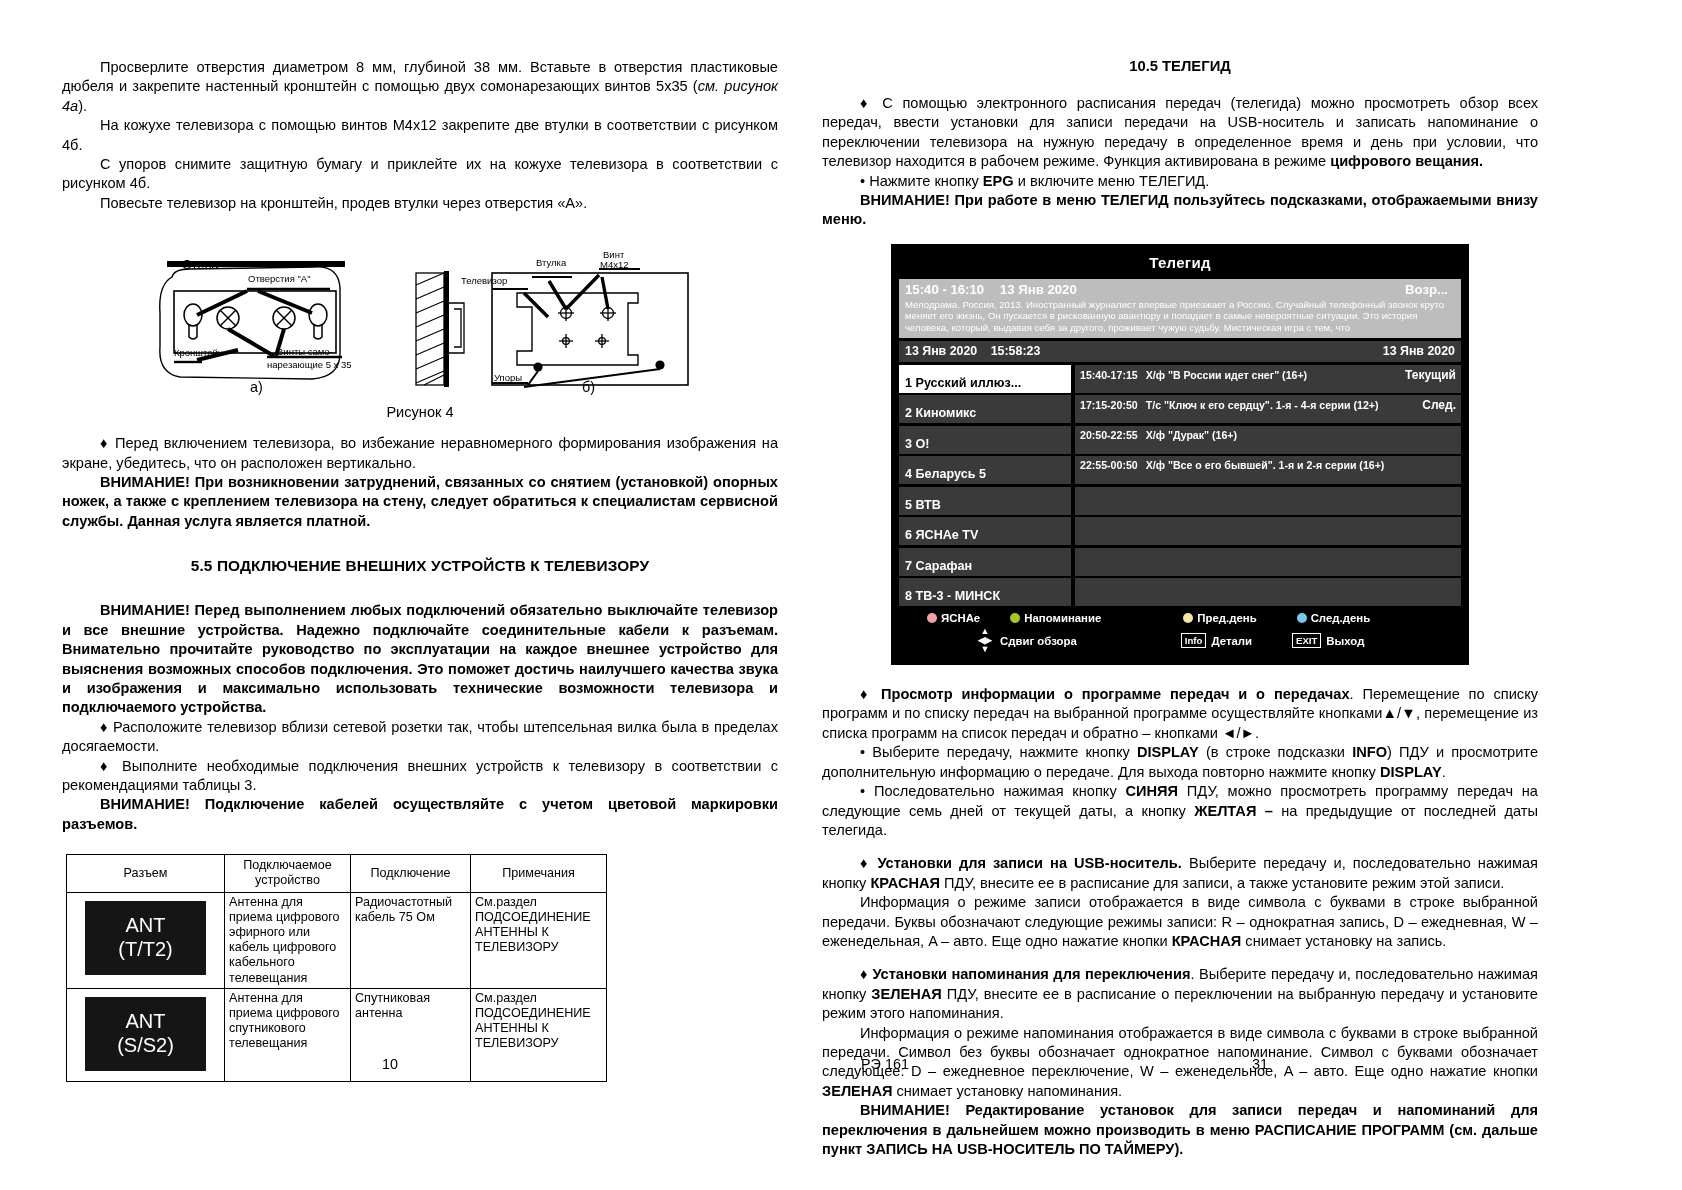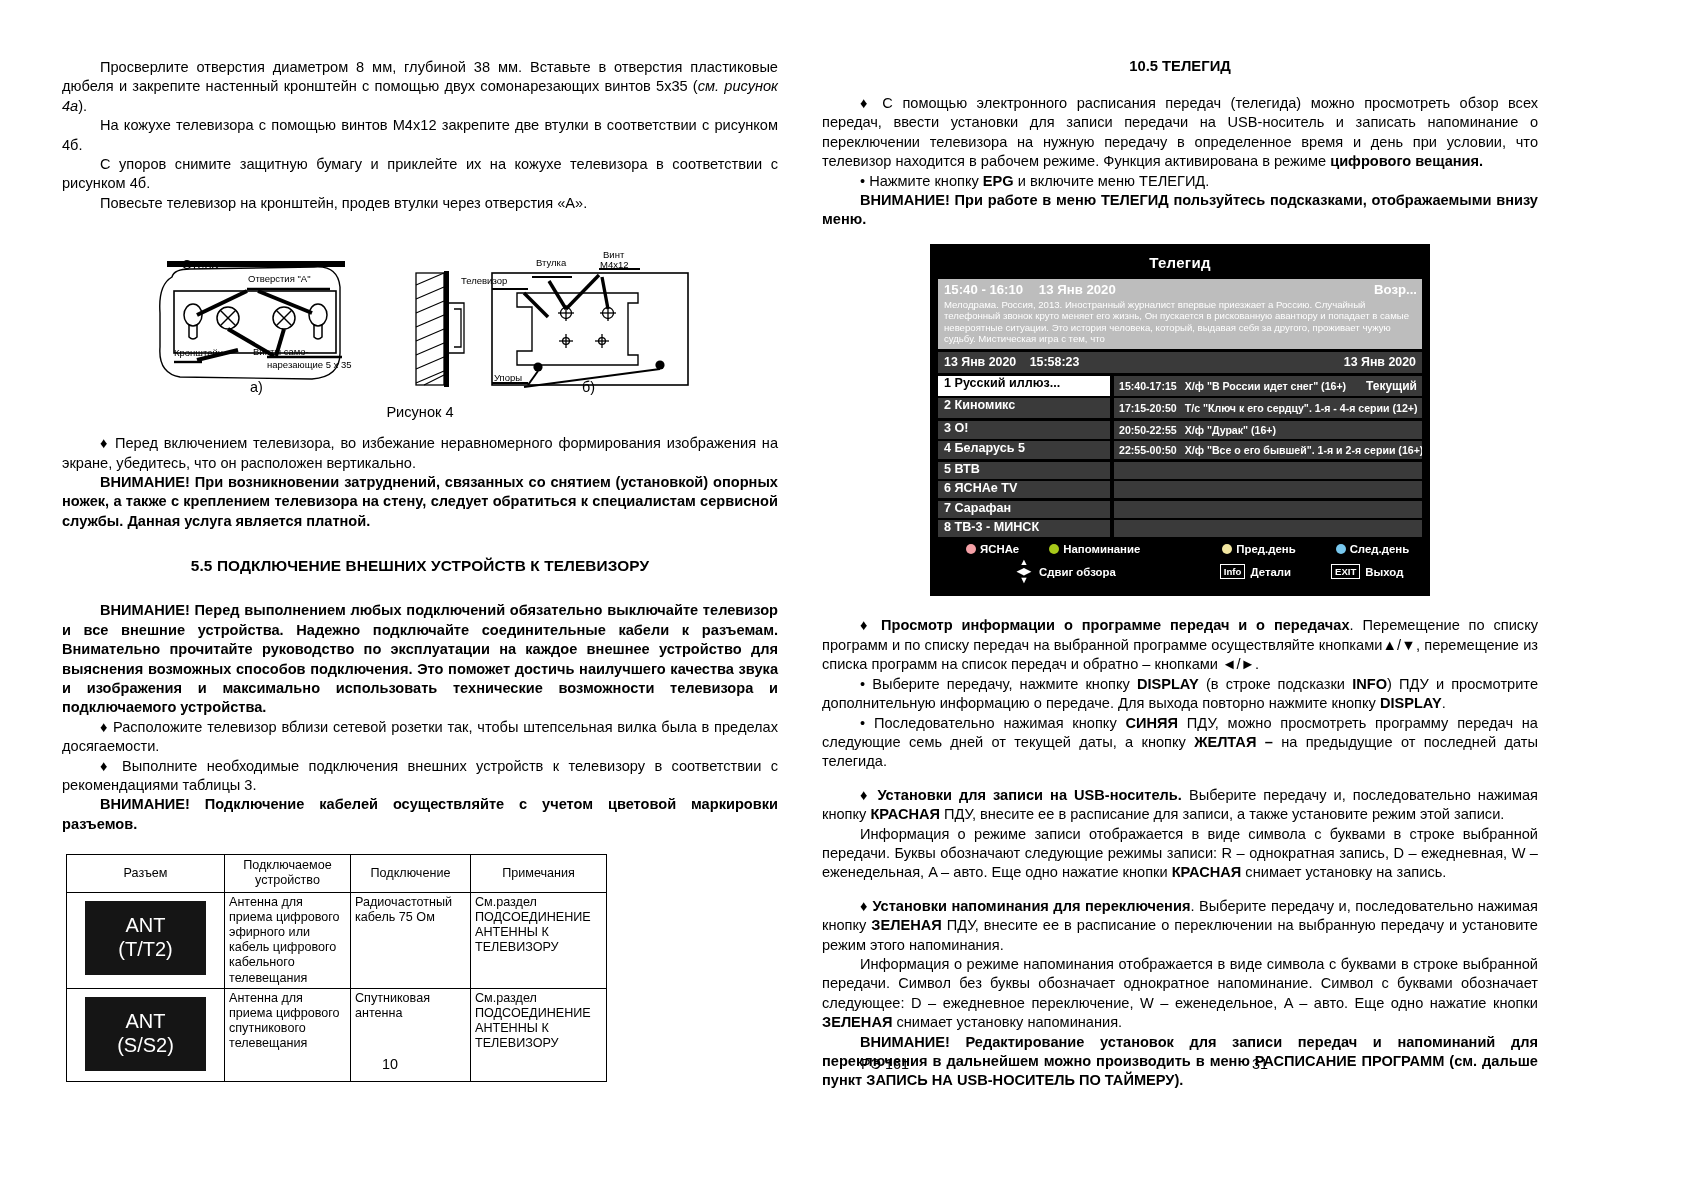--- a/index.html
+++ b/index.html
@@ -116,40 +116,40 @@
     padding: 12px 0 14px 0;
     margin: 6px 14px 8px 14px;
   }
   td.connector-cell {
     vertical-align: middle;
     padding: 0;
   }
 
   
   .tv-screen {
-    width: 500px;
+    width: 578px;
     margin: 0 auto;
     background: #000000;
     padding: 4px 0 6px 0;
     font-family: "Liberation Sans", sans-serif;
     box-sizing: border-box;
   }
   .tv-inner { margin: 0 8px; }
   .tv-title {
     color: #ffffff;
     text-align: center;
     font-size: 15px;
     font-weight: bold;
     padding: 6px 0 8px 0;
     letter-spacing: .3px;
   }
   .tv-info {
     background: #bdbdbd;
     color: #ffffff;
-    padding: 3px 5px 5px 6px;
+    padding: 3px 13px 5px 6px;
   }
   .tv-info-head {
     display: flex;
     justify-content: space-between;
     align-items: baseline;
     font-size: 13.2px;
     font-weight: bold;
     color: #ffffff;
     margin-bottom: 2px;
   }
@@ -175,21 +175,21 @@
     display: flex;
     margin-top: 2.5px;
     gap: 4px;
   }
   .epg-chan {
     width: 172px;
     background: #3a3a3a;
     color: #ffffff;
     font-size: 12.6px;
     font-weight: bold;
-    padding: 0 4px 3px 6px;
+    padding: 11px 4px 3px 6px;
     box-sizing: border-box;
     white-space: nowrap;
     overflow: hidden;
   }
   .epg-row.selected .epg-chan {
     background: #ffffff;
     color: #000000;
   }
   .epg-prog {
     flex: 1;
@@ -340,21 +340,21 @@
         <line x1="470" y1="52" x2="510" y2="52" stroke="#000" stroke-width="2"></line>
         <line x1="537" y1="44" x2="578" y2="44" stroke="#000" stroke-width="2"></line>
         <path d="M476,146 L466,160" stroke="#000" stroke-width="2" fill="none"></path>
         <path d="M598,144 L462,162" stroke="#000" stroke-width="2" fill="none"></path>
         <line x1="430" y1="158" x2="466" y2="158" stroke="#000" stroke-width="2"></line>
       </svg>
 
       <span class="dgm-text" style="left:120px; top:32px; font-size:13px;">Стена</span>
       <span class="dgm-text" style="left:186px; top:48px;">Отверстия "А"</span>
       <span class="dgm-text" style="left:112px; top:122px;">Кронштейн</span>
-      <span class="dgm-text" style="left:191px; top:121px;">Винты само-</span>
+      <span class="dgm-text" style="left:215px; top:121px;">Винты само-</span>
       <span class="dgm-text" style="left:205px; top:134px;">нарезающие 5 х 35</span>
       <span class="dgm-text" style="left:399px; top:50px;">Телевизор</span>
       <span class="dgm-text" style="left:474px; top:32px;">Втулка</span>
       <span class="dgm-text" style="left:541px; top:24px;">Винт</span>
       <span class="dgm-text" style="left:538px; top:34px;">М4х12</span>
       <span class="dgm-text" style="left:432px; top:147px;">Упоры</span>
 
       <span class="fig-label" style="left:188px; top:154px;">а)</span>
       <span class="fig-label" style="left:520px; top:154px;">б)</span>
     </div>

